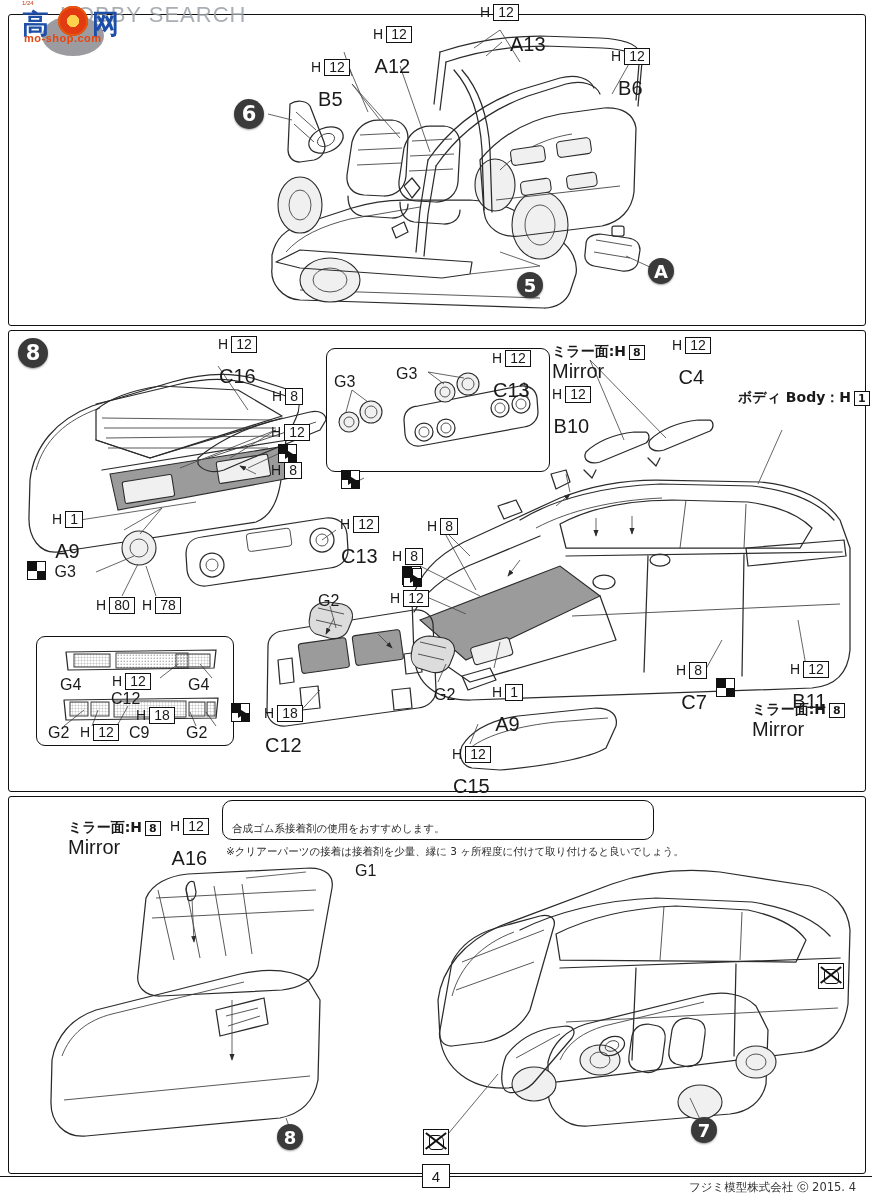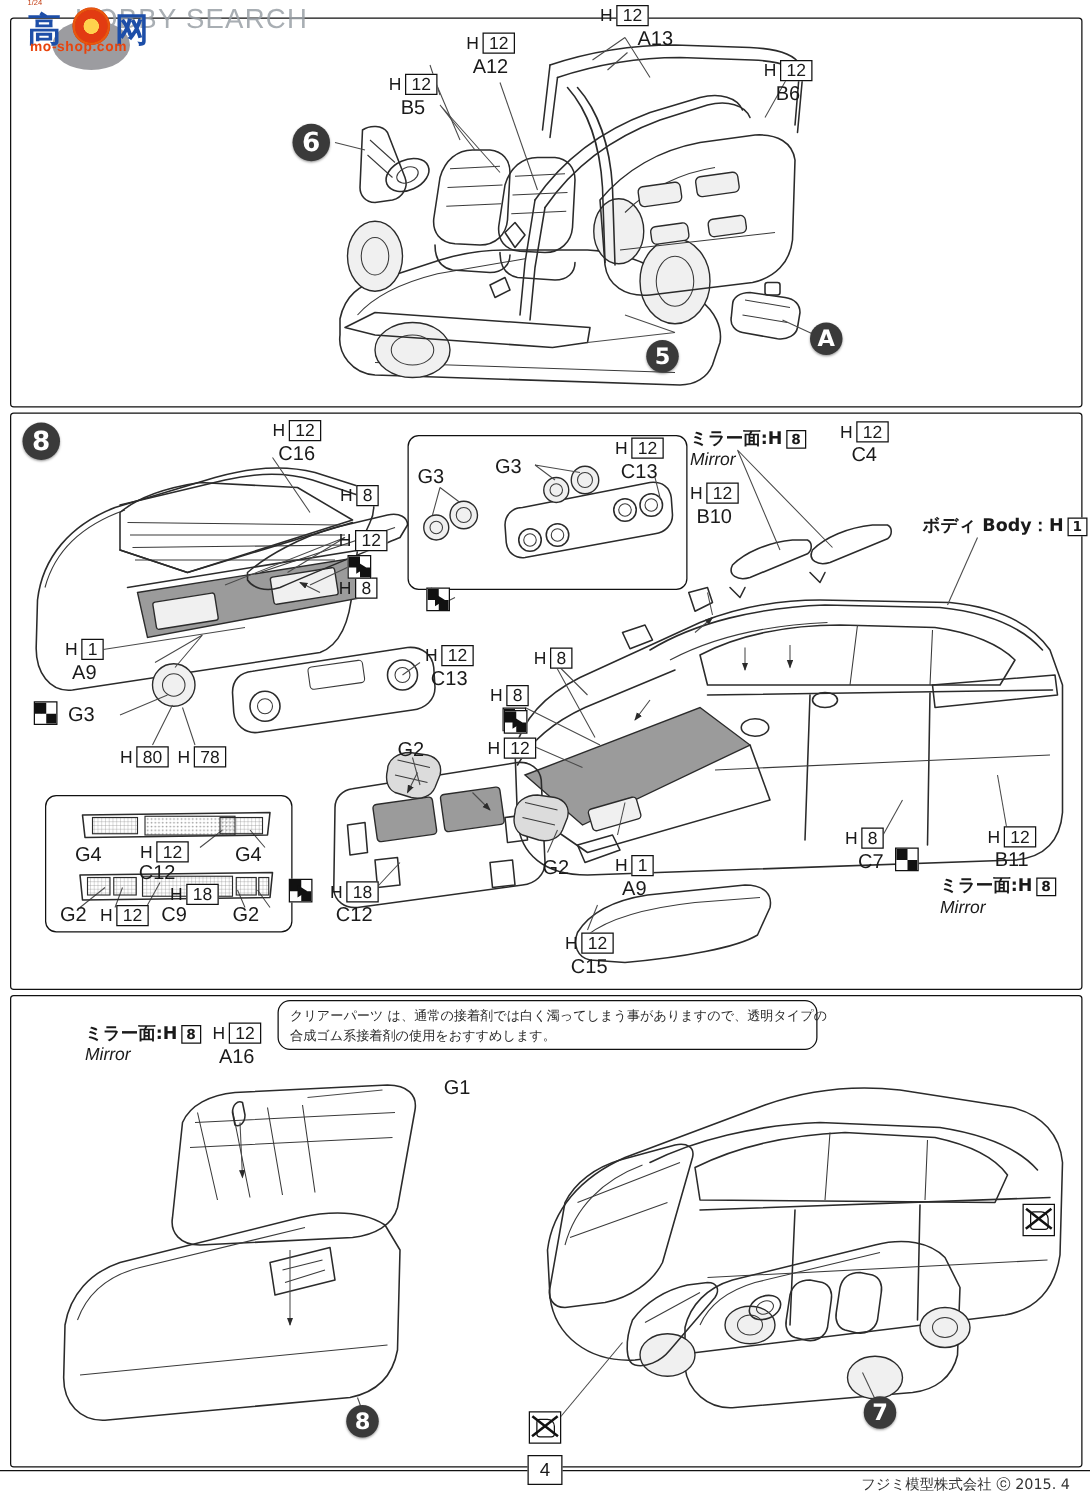--- a/index.html
+++ b/index.html
@@ -35,23 +35,23 @@
         box-shadow:0 1px 2px rgba(0,0,0,.4);z-index:20;}
   .step.sm{width:26px;height:26px;font-size:18px;}
 
   
   .lab{position:absolute;font-size:15px;line-height:1.12;white-space:nowrap;z-index:15;
        font-family:"Liberation Sans",sans-serif;}
   .lab .box{display:inline-block;border:1.3px solid #111;padding:0 4px;margin-left:3px;
             font-size:14px;line-height:15px;background:#fff;}
   .lab .box.sml{font-size:11px;padding:0 3px;line-height:13px;}
   .lab .h{font-size:14px;}
-  .lab .part{display:block;text-align:center;font-size:16px;font-weight:500;margin-top:1px;}
+  .lab .part{display:block;text-align:center;font-size:20px;font-weight:500;margin-top:12px;}
   .lab.jp{font-family:"DejaVu Sans",sans-serif;font-size:14px;font-weight:700;}
-  .lab.jp .en{display:block;font-family:"Liberation Sans",sans-serif;font-weight:400;font-size:14px;font-style:italic;}
+  .lab.jp .en{display:block;font-family:"Liberation Sans",sans-serif;font-weight:400;font-size:20px;}
   .lab.plain{font-size:16px;font-weight:500;}
 
   
   .dmd{display:inline-block;width:17px;height:17px;vertical-align:-3px;position:relative;
        background:#fff;border:1px solid #111;overflow:hidden;}
   .dmd::before{content:"";position:absolute;left:0;top:0;width:50%;height:50%;background:#111;}
   .dmd::after{content:"";position:absolute;right:0;bottom:0;width:50%;height:50%;background:#111;}
   .dmd i{position:absolute;left:50%;top:50%;transform:translate(-50%,-50%);
          width:9px;height:9px;border-radius:50%;background:#fff;}
   .dmd.arrow i{border-radius:0;width:0;height:0;background:transparent;
@@ -506,21 +506,21 @@
   <div class="lab" style="left:552px;top:386px;">
     <span class="h">H</span><span class="box">12</span>
     <span class="part">B10</span>
   </div>
 
   <div class="lab" style="left:672px;top:337px;">
     <span class="h">H</span><span class="box">12</span>
     <span class="part">C4</span>
   </div>
 
-  <div class="lab jp" style="left:738px;top:414px;">
+  <div class="lab jp" style="left:738px;top:390px;">
     <span>ボディ Body：</span><span class="h">H</span><span class="box sml">1</span>
   </div>
 
   <div class="lab" style="left:427px;top:518px;">
     <span class="h">H</span><span class="box">8</span>
   </div>
   <div class="lab" style="left:392px;top:548px;">
     <span class="h">H</span><span class="box">8</span>
   </div>
   <span class="dmd arrow" style="position:absolute;left:403px;top:568px;z-index:16;">
@@ -594,22 +594,22 @@
   </div>
   <div class="lab plain" style="left:129px;top:724px;">C9</div>
   <div class="lab" style="left:136px;top:707px;">
     <span class="h">H</span><span class="box">18</span>
   </div>
   <div class="lab plain" style="left:186px;top:724px;">G2</div>
 
   <div class="frame" id="panel-bot"></div>
 
   <div id="note-box"></div>
-  <div id="note-line1">クリアーパーツ は、通常の接着剤では白く濁ってしまう事がありますので、透明タイプの</div>
   <div id="note-line2">合成ゴム系接着剤の使用をおすすめします。</div>
+  <div id="note-line3">※クリアーパーツの接着は接着剤を少量、縁に 3 ヶ所程度に付けて取り付けると良いでしょう。</div>
 
   <div class="lab jp" style="left:68px;top:820px;">
     <span>ミラー面:</span><span class="h">H</span><span class="box sml">8</span>
     <span class="en">Mirror</span>
   </div>
 
   <div class="lab" style="left:170px;top:818px;">
     <span class="h">H</span><span class="box">12</span>
     <span class="part">A16</span>
   </div>

